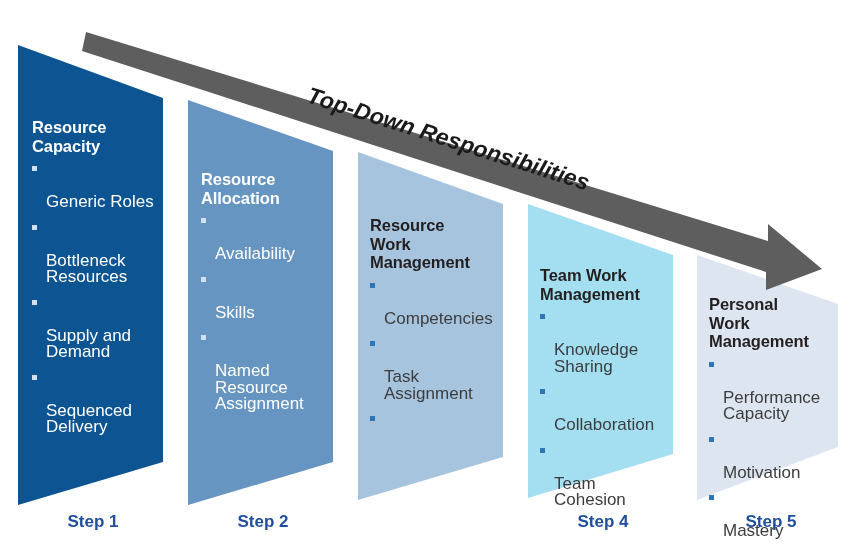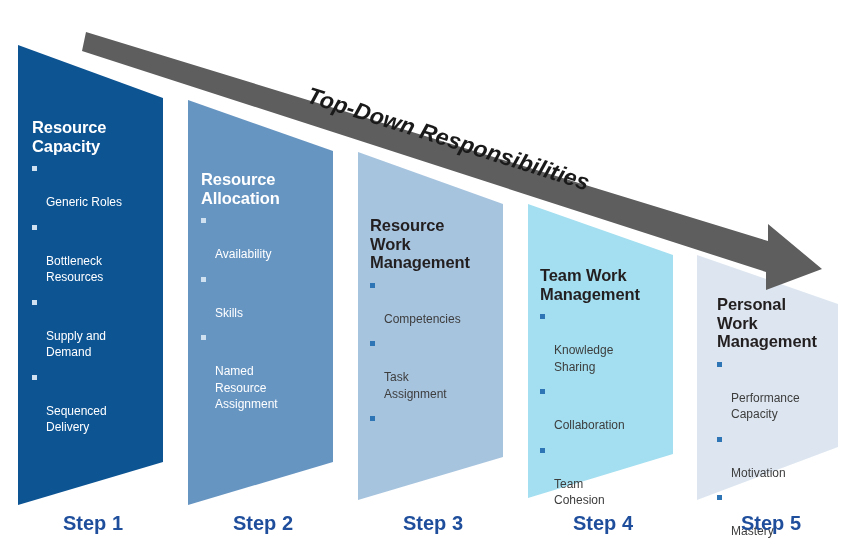--- a/index.html
+++ b/index.html
@@ -39,21 +39,21 @@
     white-space: pre-line;
   }
   .bullet-list {
     list-style: none;
     margin: 0;
     padding: 0;
   }
   .bullet-item {
     position: relative;
     padding-left: 14px;
-    font-size: 12px;
+    font-size: 17px;
     line-height: 16.5px;
     margin-bottom: 9px;
     white-space: pre-line;
   }
   .bullet-item:last-child { margin-bottom: 0; }
   .bullet-item .bullet-mark {
     position: absolute;
     left: 0;
     top: 5px;
     width: 5px;
@@ -65,21 +65,21 @@
   .panel-light .bullet-item { color: #ffffff; }
   .panel-light .bullet-mark { background: #cfe0f0; }
   
   .panel-dark .panel-title { color: #231f20; }
   .panel-dark .bullet-item { color: #3d3d3d; }
   .panel-dark .bullet-mark { background: #2e75b6; }
 
   .step-label {
     position: absolute;
     font-weight: bold;
-    font-size: 20px;
+    font-size: 17px;
     color: #1f4e9c;
     text-align: center;
     white-space: nowrap;
   }
   .arrow-caption {
     position: absolute;
     font-weight: bold;
     font-style: italic;
     font-size: 23px;
     color: #1a1a1a;
@@ -192,21 +192,21 @@
         <span>Collaboration</span>
       </li>
       <li class="bullet-item">
         <span class="bullet-mark"></span>
         <span>Team
 Cohesion</span>
       </li>
     </ul>
   </div>
 
-  <div class="panel-text panel-dark" style="left:709px; top:295px; width:128px;margin-left:8px;">
+  <div class="panel-text panel-dark" style="left:709px; top:295px; width:128px;">
     <div class="panel-title">Personal
 Work
 Management</div>
     <ul class="bullet-list">
       <li class="bullet-item">
         <span class="bullet-mark"></span>
         <span>Performance
 Capacity</span>
       </li>
       <li class="bullet-item">
@@ -215,17 +215,16 @@
       </li>
       <li class="bullet-item">
         <span class="bullet-mark"></span>
         <span>Mastery</span>
       </li>
     </ul>
   </div>
 
   <div class="step-label" style="left: 28px; top: 512px; width: 130px; color: rgb(31, 78, 156);">Step 1</div>
   <div class="step-label" style="left: 198px; top: 512px; width: 130px; color: rgb(31, 78, 156);">Step 2</div>
-  <div class="step-label" style="left: 368px; top: 512px; width: 130px; color: rgb(31, 78, 156);">Step 3</div>
   <div class="step-label" style="left: 538px; top: 512px; width: 130px; color: rgb(31, 78, 156);">Step 4</div>
   <div class="step-label" style="left: 706px; top: 512px; width: 130px; color: rgb(31, 78, 156);">Step 5</div>
 
 </div>
 
 </body></html>

